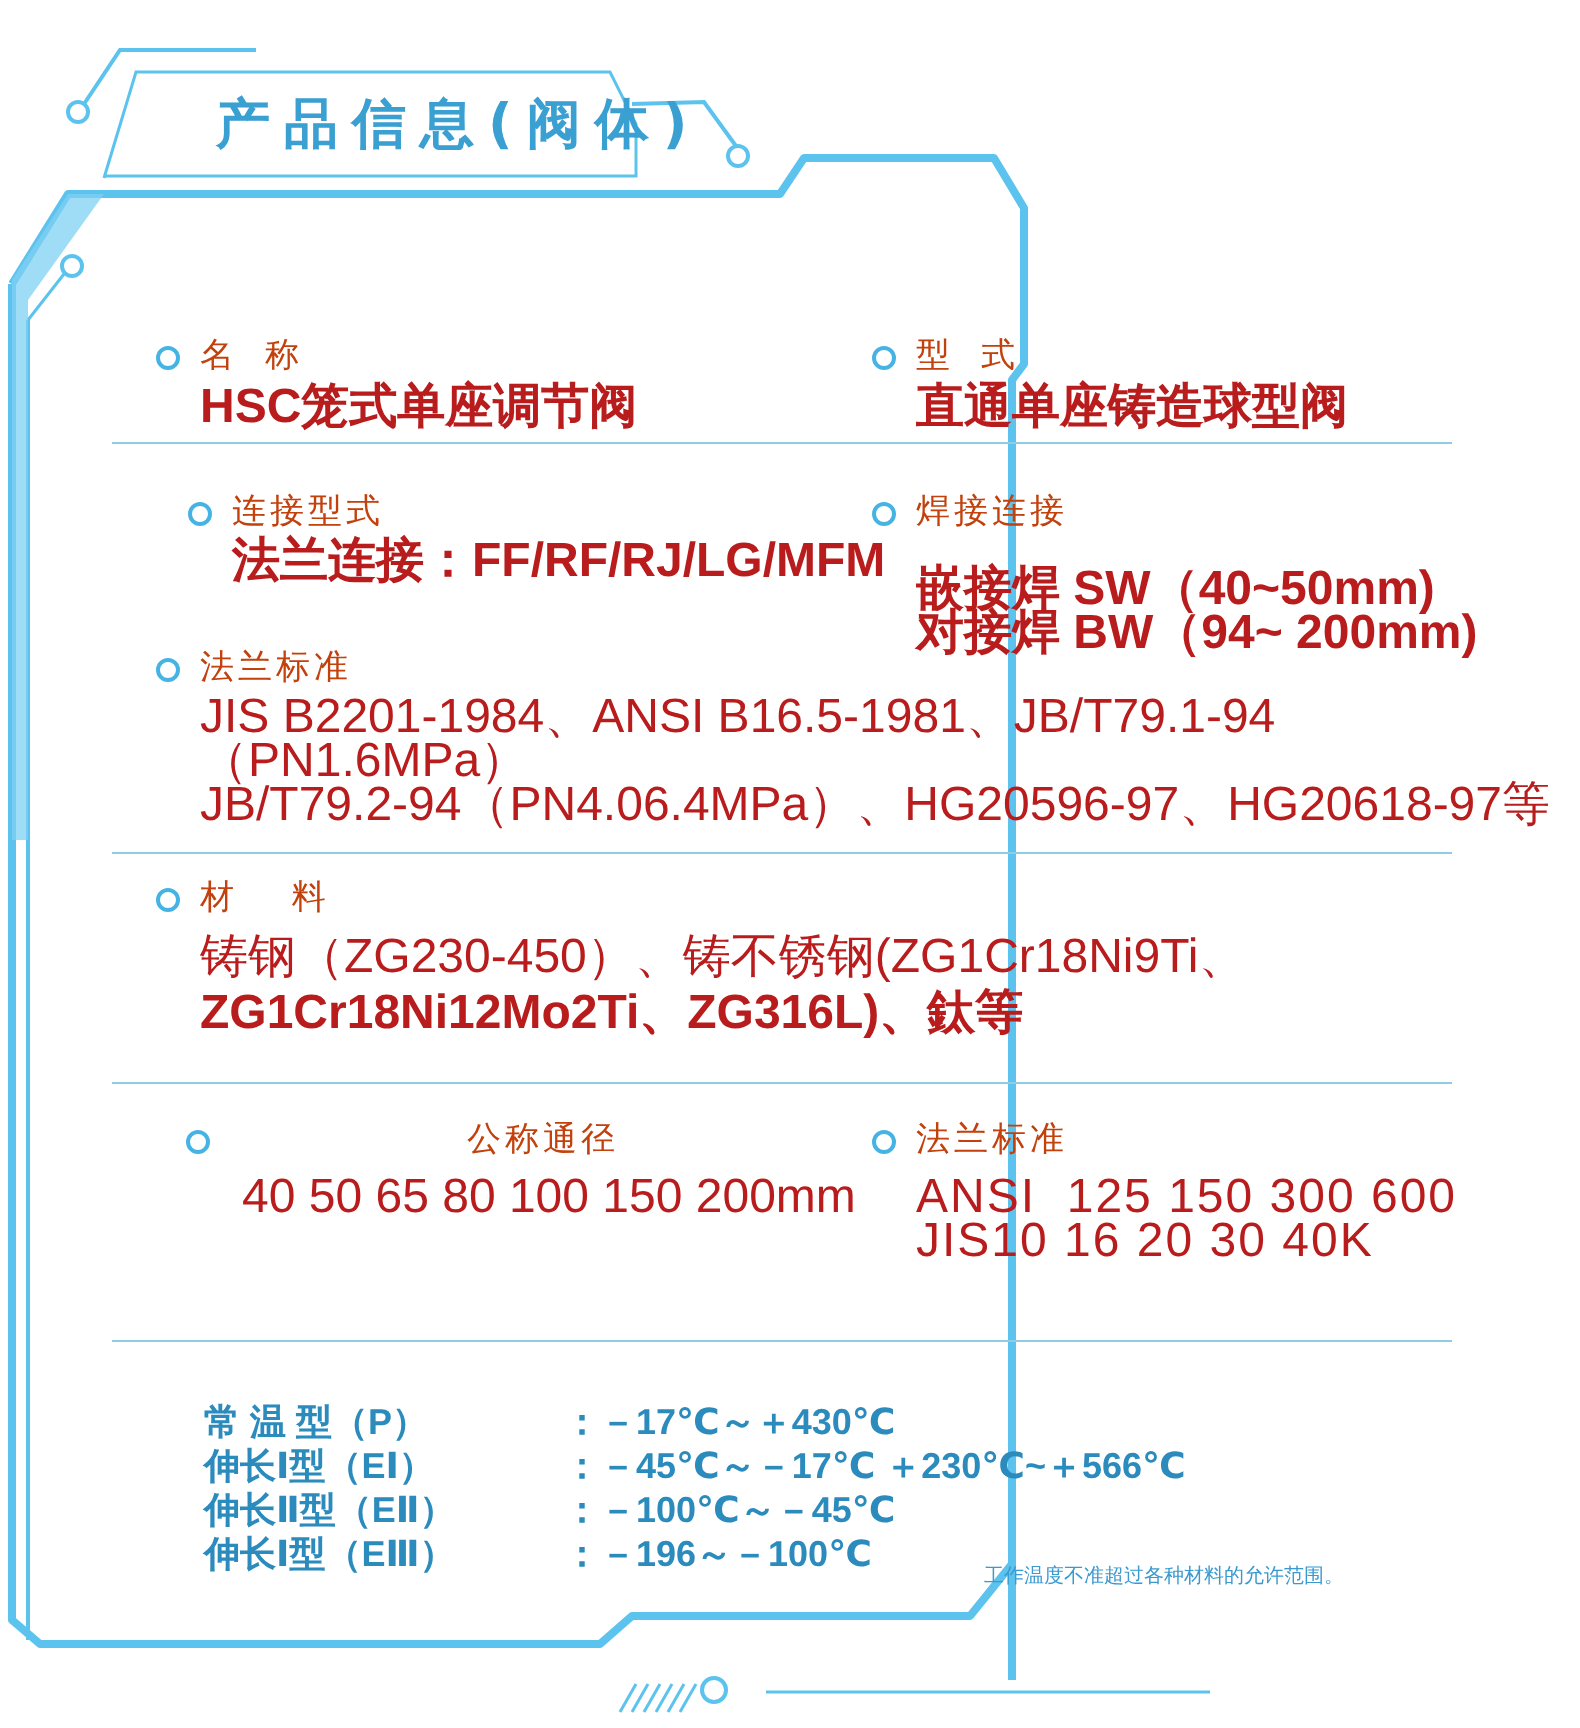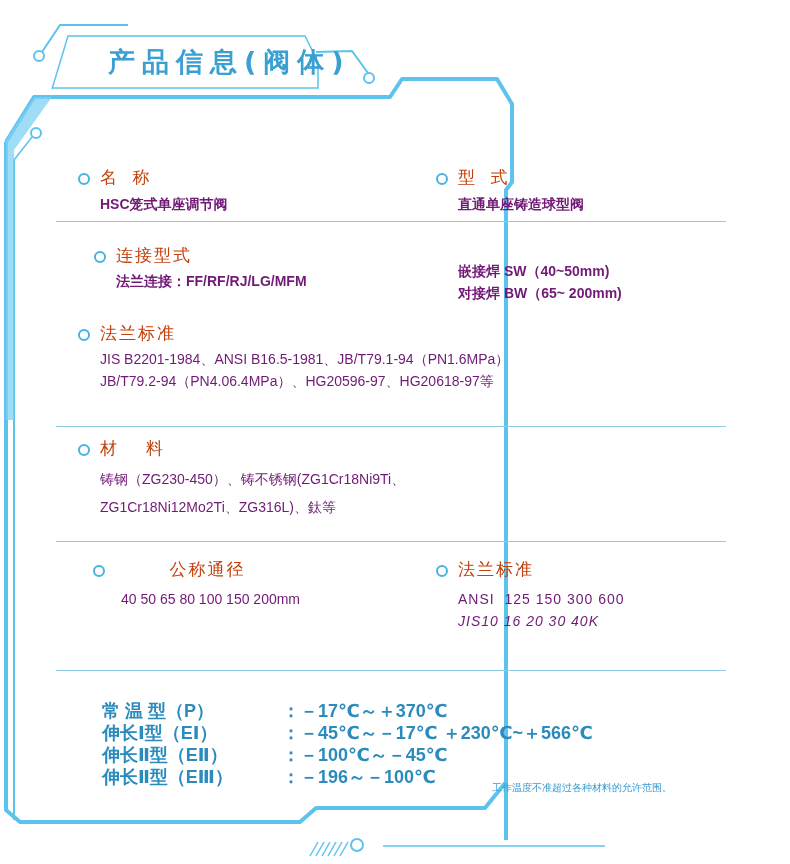--- a/index.html
+++ b/index.html
@@ -5,21 +5,21 @@
   html, body { margin: 0; padding: 0; background: #ffffff; }
   body { width: 790px; height: 864px; position: relative; overflow: hidden;
          font-family: "Liberation Sans", "DejaVu Sans", sans-serif; color: #2b8cbc; }
   .frame { position: absolute; left: 0; top: 0; width: 790px; height: 864px; pointer-events: none; }
   .title { position: absolute; left: 108px; top: 44px; font-size: 27px; font-weight: bold;
            letter-spacing: 7px; color: #3a9fd1; font-family: "DejaVu Sans", sans-serif; }
   .sec { position: absolute; }
   .label { font-size: 17px; color: #c2410c; letter-spacing: 2px; position: relative; padding-left: 24px; line-height: 24px; }
   .label .bullet { position: absolute; left: 2px; top: 7px; width: 8px; height: 8px; border: 2px solid #45b3e3;
                    border-radius: 50%; box-sizing: content-box; }
-  .val { font-size: 14px; color: #701a75; padding-left: 24px; line-height: 22px; font-weight: bold; }
+  .val { font-size: 24px; color: #b91c1c; padding-left: 24px; line-height: 22px; font-weight: bold; }
   .val.light { font-weight: normal; }
   .divider { position: absolute; height: 1px; background: #8fcde4; }
   .note { position: absolute; left: 492px; top: 781px; font-size: 10px; color: #3a9ad0; }
   .lid { font-size: 18px; color: #2c8bbd; font-weight: bold; line-height: 22px; white-space: pre; }
 </style>
 </head>
 <body>
 
 <svg class="frame" viewBox="0 0 790 864" xmlns="http://www.w3.org/2000/svg">
   <g fill="none" stroke="#5cc3ee" stroke-width="2">
@@ -60,50 +60,51 @@
   <div class="label"><span class="bullet"></span><span style="white-space:pre">型  式</span></div>
   <div class="val" style="margin-top:3px">直通单座铸造球型阀</div>
 </div>
 <div class="divider" style="left:56px; top:221px; width:670px;"></div>
 
 <div class="sec" style="left:92px; top:244px;">
   <div class="label"><span class="bullet"></span><span>连接型式</span></div>
   <div class="val" style="margin-top:2px">法兰连接：FF/RF/RJ/LG/MFM</div>
 </div>
 <div class="sec" style="left:434px; top:244px;">
+  <div class="label"><span class="bullet"></span><span>焊接连接</span></div>
   <div class="val" style="margin-top:16px">嵌接焊 SW（40~50mm)</div>
-  <div class="val">对接焊 BW（65~ 200mm)</div>
+  <div class="val">对接焊 BW（94~ 200mm)</div>
 </div>
 
 <div class="sec" style="left:76px; top:322px;">
   <div class="label"><span class="bullet"></span><span>法兰标准</span></div>
   <div class="val light" style="margin-top:2px">JIS B2201-1984、ANSI B16.5-1981、JB/T79.1-94（PN1.6MPa）</div>
   <div class="val light">JB/T79.2-94（PN4.06.4MPa）、HG20596-97、HG20618-97等</div>
 </div>
 <div class="divider" style="left:56px; top:426px; width:670px;"></div>
 
 <div class="sec" style="left:76px; top:437px;">
   <div class="label"><span class="bullet"></span><span style="white-space:pre">材    料</span></div>
   <div class="val light" style="margin-top:4px; line-height:28px;">铸钢（ZG230-450）、铸不锈钢(ZG1Cr18Ni9Ti、</div>
-  <div class="val light" style="line-height:28px;">ZG1Cr18Ni12Mo2Ti、ZG316L)、鈦等</div>
+  <div class="val light" style="line-height:28px;font-weight:bold;">ZG1Cr18Ni12Mo2Ti、ZG316L)、鈦等</div>
 </div>
 <div class="divider" style="left:56px; top:541px; width:670px;"></div>
 
 <div class="sec" style="left:91px; top:558px;text-align:center;">
   <div class="label"><span class="bullet"></span><span>公称通径</span></div>
   <div class="val light" style="margin-top:6px; padding-left:30px;">40 50 65 80 100 150 200mm</div>
 </div>
 <div class="sec" style="left:434px; top:558px;">
   <div class="label"><span class="bullet"></span><span>法兰标准</span></div>
   <div class="val light" style="margin-top:6px; white-space:pre; letter-spacing:1px;">ANSI  125 150 300 600</div>
-  <div class="val light" style="letter-spacing:1px;font-style:italic;">JIS10 16 20 30 40K</div>
+  <div class="val light" style="letter-spacing:1px;">JIS10 16 20 30 40K</div>
 </div>
 <div class="divider" style="left:56px; top:670px; width:670px;"></div>
 
 <div class="sec" style="left:76px; top:692px;">
   <div style="margin-top:8px; padding-left:26px;">
-    <div class="lid"><span style="display:inline-block;width:180px">常 温 型（P）</span><span>：－17℃～＋370℃</span></div>
+    <div class="lid"><span style="display:inline-block;width:180px">常 温 型（P）</span><span>：－17℃～＋430℃</span></div>
     <div class="lid"><span style="display:inline-block;width:180px">伸长Ⅰ型（EⅠ）</span><span>：－45℃～－17℃ ＋230℃~＋566℃</span></div>
     <div class="lid"><span style="display:inline-block;width:180px">伸长Ⅱ型（EⅡ）</span><span>：－100℃～－45℃</span></div>
-    <div class="lid"><span style="display:inline-block;width:180px">伸长Ⅱ型（EⅢ）</span><span>：－196～－100℃</span></div>
+    <div class="lid"><span style="display:inline-block;width:180px">伸长Ⅰ型（EⅢ）</span><span>：－196～－100℃</span></div>
   </div>
 </div>
 <div class="note">工作温度不准超过各种材料的允许范围。</div>
 
 </body></html>

